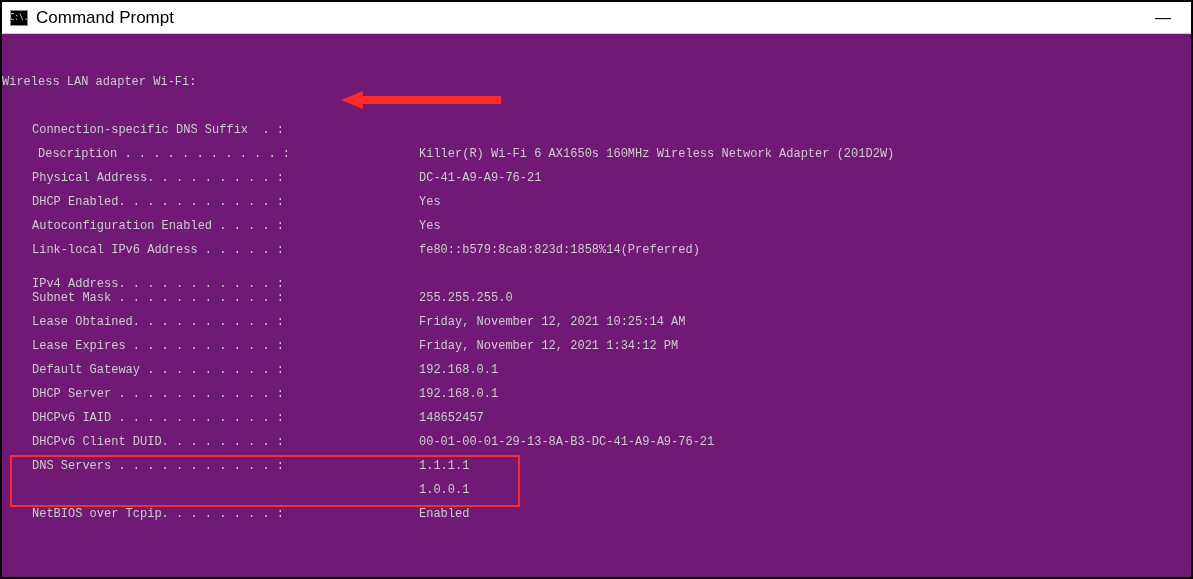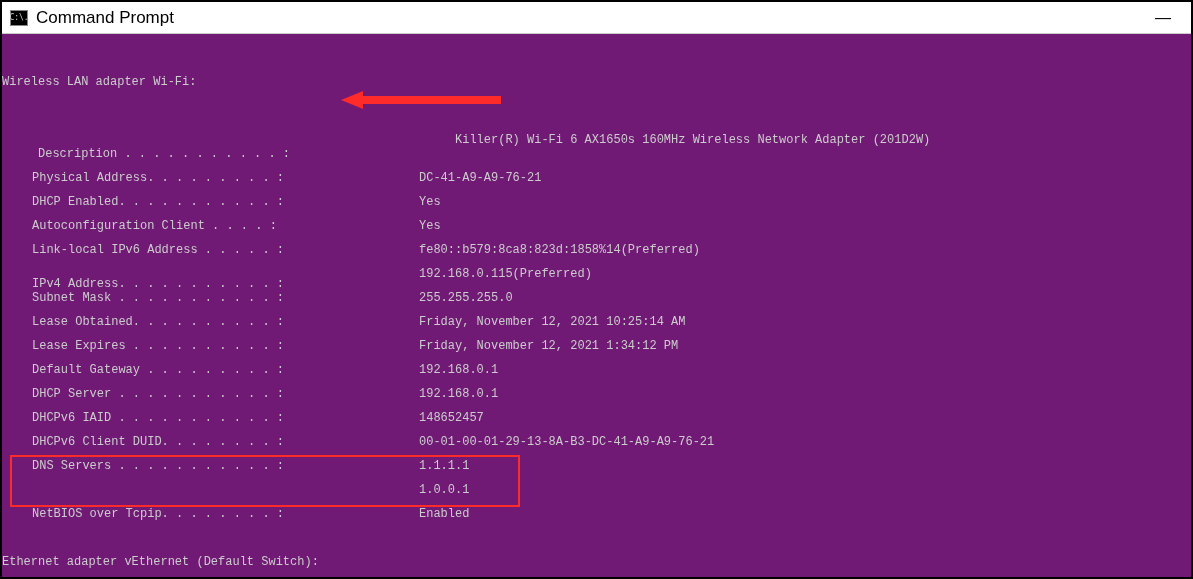--- a/index.html
+++ b/index.html
@@ -70,39 +70,39 @@
   <div class="title">Command Prompt</div>
   <div class="spacer"></div>
   <div class="minbtn">—</div>
 </div>
 
 <div class="terminal">
 
   <div class="line section" style="top:36px;">Wireless LAN adapter Wi-Fi:</div>
 
   
+  <div class="line indent1" style="top:84px;">Connection-specific DNS Suffix  . :</div>
   <div class="valcol" style="top:84px;"></div>
 
   <div class="line indent1" style="top:108px;margin-left:6px;">Description . . . . . . . . . . . :</div>
-  <div class="valcol" style="top:94px;margin-left:36px;">Killer(R) Wi-Fi 6 AX1650s 160MHz Wireless Network Adapter (201D2W)</div>
+  <div class="valcol" style="top:108px;">Killer(R) Wi-Fi 6 AX1650s 160MHz Wireless Network Adapter (201D2W)</div>
 
   <div class="line indent1" style="top:132px;">Physical Address. . . . . . . . . :</div>
   <div class="valcol" style="top:132px;">DC-41-A9-A9-76-21</div>
 
   <div class="line indent1" style="top:156px;">DHCP Enabled. . . . . . . . . . . :</div>
   <div class="valcol" style="top:156px;">Yes</div>
 
-  <div class="line indent1" style="top:180px;">Autoconfiguration Client . . . . :</div>
+  <div class="line indent1" style="top:180px;">Autoconfiguration Enabled . . . . :</div>
   <div class="valcol" style="top:180px;">Yes</div>
 
   <div class="line indent1" style="top:204px;">Link-local IPv6 Address . . . . . :</div>
   <div class="valcol" style="top:204px;">fe80::b579:8ca8:823d:1858%14(Preferred)</div>
 
   <div class="line indent1" style="top:228px;margin-top:10px;">IPv4 Address. . . . . . . . . . . :</div>
-  <div class="valcol" style="top:228px;">192.168.0.115(Preferred)</div>
 
   <div class="line indent1" style="top:252px;">Subnet Mask . . . . . . . . . . . :</div>
   <div class="valcol" style="top:252px;">255.255.255.0</div>
 
   <div class="line indent1" style="top:276px;">Lease Obtained. . . . . . . . . . :</div>
   <div class="valcol" style="top:276px;">Friday, November 12, 2021 10:25:14 AM</div>
 
   <div class="line indent1" style="top:300px;">Lease Expires . . . . . . . . . . :</div>
   <div class="valcol" style="top:300px;">Friday, November 12, 2021 1:34:12 PM</div>
 
@@ -120,21 +120,20 @@
 
   <div class="line indent1" style="top:420px;">DNS Servers . . . . . . . . . . . :</div>
   <div class="valcol" style="top:420px;">1.1.1.1</div>
 
   <div class="line indent1" style="top:444px;"></div>
   <div class="valcol" style="top:444px;">1.0.0.1</div>
 
   <div class="line indent1" style="top:468px;">NetBIOS over Tcpip. . . . . . . . :</div>
   <div class="valcol" style="top:468px;">Enabled</div>
 
-  <div class="line section" style="top:516px;">Ethernet adapter vEthernet (Default Switch):</div>
 
   
   <div class="arrow">
     <svg viewBox="0 0 160 18">
       <polygon points="0,9 22,0 22,5 160,5 160,13 22,13 22,18" fill="#ff2a2a"></polygon>
     </svg>
   </div>
   <div class="dnsbox"></div>
 
 </div>

